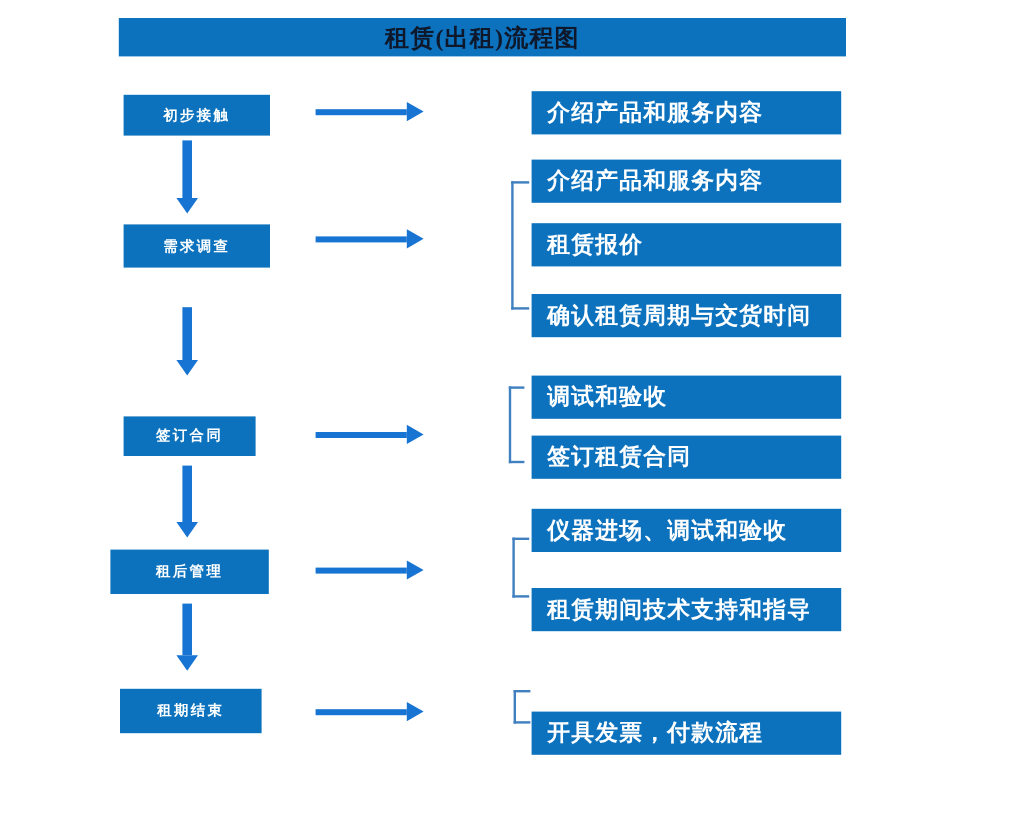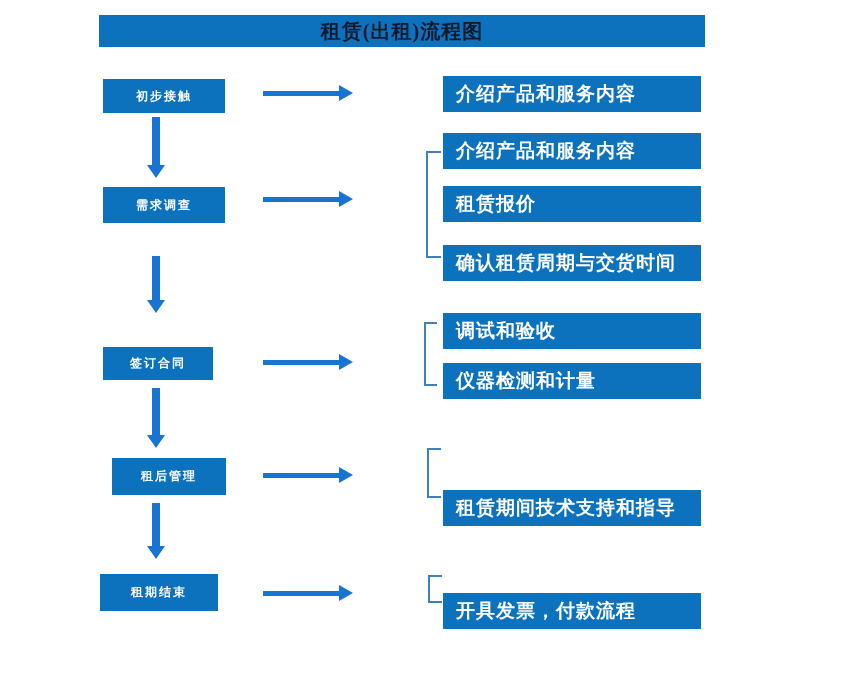--- a/index.html
+++ b/index.html
@@ -55,21 +55,21 @@
 </head>
 <body>
 
 <div class="canvas">
 
   <div class="title-bar">租赁(出租)流程图</div>
 
   <div class="stage" style="left:103px;top:79px;width:122px;height:34px">初步接触</div>
   <div class="stage" style="left:103px;top:347px;width:110px;height:33px">签订合同</div>
   <div class="stage" style="left:103px;top:187px;width:122px;height:36px">需求调查</div>
-  <div class="stage" style="left:112px;top:458px;width:114px;height:37px">租后管理</div>
+  <div class="stage" style="left:92px;top:458px;width:132px;height:37px">租后管理</div>
   <div class="stage" style="left:100px;top:574px;width:118px;height:37px">租期结束</div>
 
   <div class="v-arrow" style="top:117px;height:61px">
     <i class="v-shaft"></i>
       <i class="v-head"></i>
   </div>
   <div class="v-arrow" style="top:256px;height:57px">
     <i class="v-shaft"></i>
       <i class="v-head"></i>
   </div>
@@ -106,17 +106,18 @@
   <div class="bracket" style="left:426px;top:151px;width:15px;height:107px"></div>
   <div class="bracket" style="left:424px;top:322px;width:13px;height:64px"></div>
   <div class="bracket" style="left:427px;top:448px;width:14px;height:50px"></div>
   <div class="bracket" style="left:428px;top:575px;width:14px;height:28px"></div>
 
   <div class="outbox" style="top:76px">介绍产品和服务内容</div>
   <div class="outbox" style="top:133px">介绍产品和服务内容</div>
   <div class="outbox" style="top:186px">租赁报价</div>
   <div class="outbox" style="top:245px">确认租赁周期与交货时间</div>
   <div class="outbox" style="top:313px">调试和验收</div>
-  <div class="outbox" style="top:363px">仪器检测和计量</div>
+  <div class="outbox" style="top:363px">签订租赁合同</div>
+  <div class="outbox" style="top:424px">仪器进场、调试和验收</div>
   <div class="outbox" style="top:490px">租赁期间技术支持和指导</div>
   <div class="outbox" style="top:593px">开具发票，付款流程</div>
 
 </div>
 
 </body></html>

